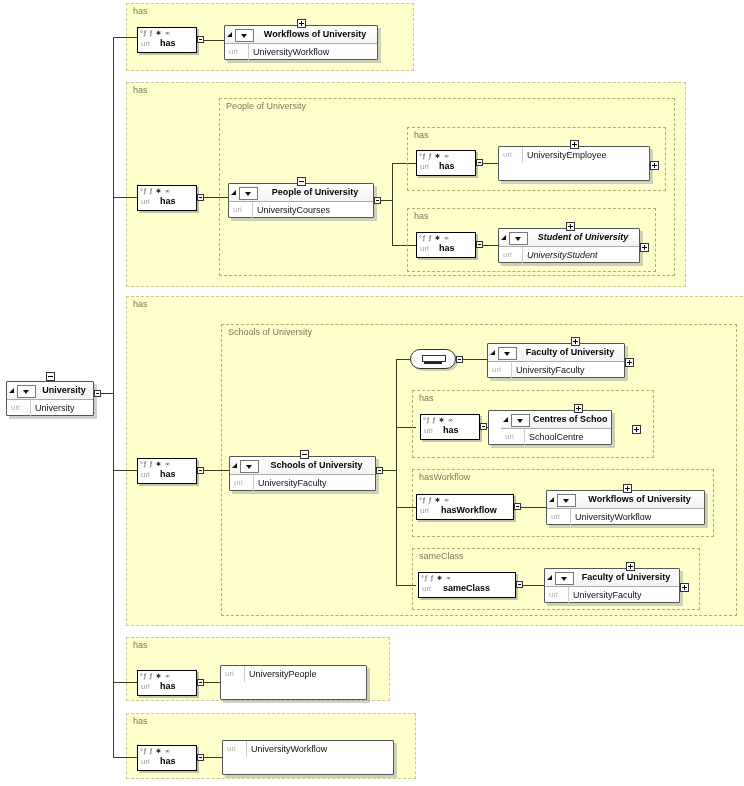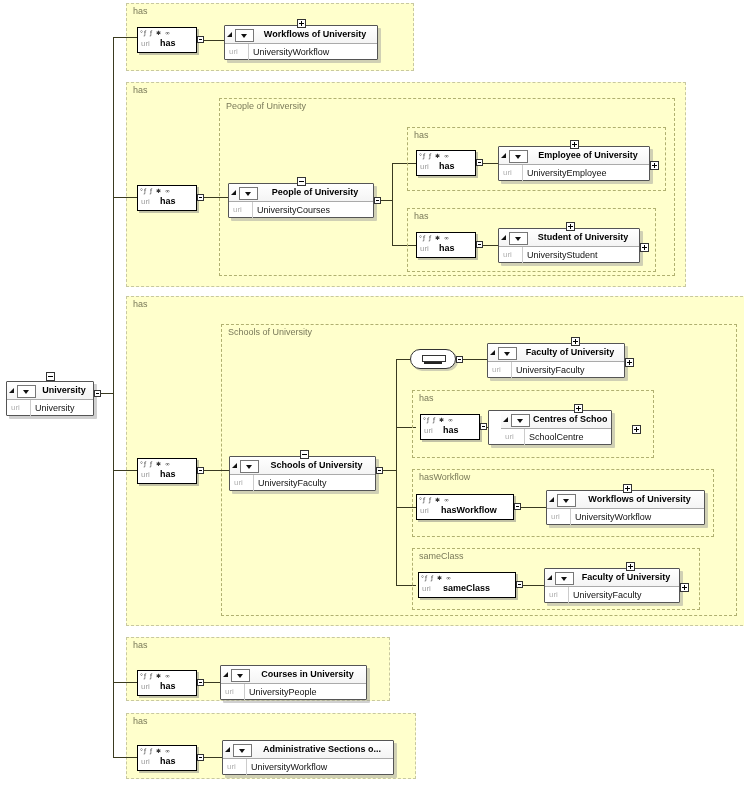--- a/index.html
+++ b/index.html
@@ -161,45 +161,40 @@
     <div class="grp-label">has</div>
   </div>
   <div class="prop" style="left:416px;top:150px;">
     <div class="flags">°ƒ ƒ ✱ ∞</div>
     <div class="uri">uri</div>
     <div class="pname">has</div>
   </div>
   <div class="stub" style="left:476px;top:159px;"></div>
   <div class="ln h" style="left:483px;top:163px;width:15px;"></div>
   <div class="cls" style="left:498px;top:146px;width:152px;height:35px;">
-    <div class="hdr">
-      <div class="corner"></div>
-      <div class="combo"></div>
-      <div class="title">Employee of University</div>
-    </div>
     <div class="row">
       <div class="sep"></div>
       <div class="k">uri</div>
       <div class="v">UniversityEmployee</div>
     </div>
   </div>
   <div class="pm plus" style="left:570px;top:140px;"></div>
   <div class="pm plus" style="left:650px;top:161px;"></div>
 
   <div class="grp inner" style="left:407px;top:208px;width:249px;height:64px;">
     <div class="grp-label">has</div>
   </div>
   <div class="prop" style="left:416px;top:232px;">
     <div class="flags">°ƒ ƒ ✱ ∞</div>
     <div class="uri">uri</div>
     <div class="pname">has</div>
   </div>
   <div class="stub" style="left:476px;top:241px;"></div>
   <div class="ln h" style="left:483px;top:245px;width:15px;"></div>
-  <div class="cls" style="left:498px;top:228px;width:142px;height:35px;">
+  <div class="cls" style="left:498px;top:228px;width:142px;height:35px;font-style:italic;">
     <div class="hdr">
       <div class="corner"></div>
       <div class="combo"></div>
       <div class="title">Student of University</div>
     </div>
     <div class="row">
       <div class="sep"></div>
       <div class="k">uri</div>
       <div class="v">UniversityStudent</div>
     </div>
@@ -345,49 +340,39 @@
   </div>
   <div class="ln h" style="left:113px;top:682px;width:24px;"></div>
   <div class="prop" style="left:137px;top:670px;">
     <div class="flags">°ƒ ƒ ✱ ∞</div>
     <div class="uri">uri</div>
     <div class="pname">has</div>
   </div>
   <div class="stub" style="left:197px;top:679px;"></div>
   <div class="ln h" style="left:204px;top:682px;width:16px;"></div>
   <div class="cls" style="left:220px;top:665px;width:147px;height:35px;">
-    <div class="hdr">
-      <div class="corner"></div>
-      <div class="combo"></div>
-      <div class="title">Courses in University</div>
-    </div>
     <div class="row">
       <div class="sep"></div>
       <div class="k">uri</div>
       <div class="v">UniversityPeople</div>
     </div>
   </div>
 
   <div class="grp" style="left:126px;top:713px;width:290px;height:66px;">
     <div class="grp-label">has</div>
   </div>
   <div class="ln h" style="left:113px;top:757px;width:24px;"></div>
   <div class="prop" style="left:137px;top:745px;">
     <div class="flags">°ƒ ƒ ✱ ∞</div>
     <div class="uri">uri</div>
     <div class="pname">has</div>
   </div>
   <div class="stub" style="left:197px;top:754px;"></div>
   <div class="ln h" style="left:204px;top:757px;width:18px;"></div>
   <div class="cls" style="left:222px;top:740px;width:172px;height:35px;">
-    <div class="hdr">
-      <div class="corner"></div>
-      <div class="combo"></div>
-      <div class="title">Administrative Sections o...</div>
-    </div>
     <div class="row">
       <div class="sep"></div>
       <div class="k">uri</div>
       <div class="v">UniversityWorkflow</div>
     </div>
   </div>
 
 </div>
 
 </body></html>

